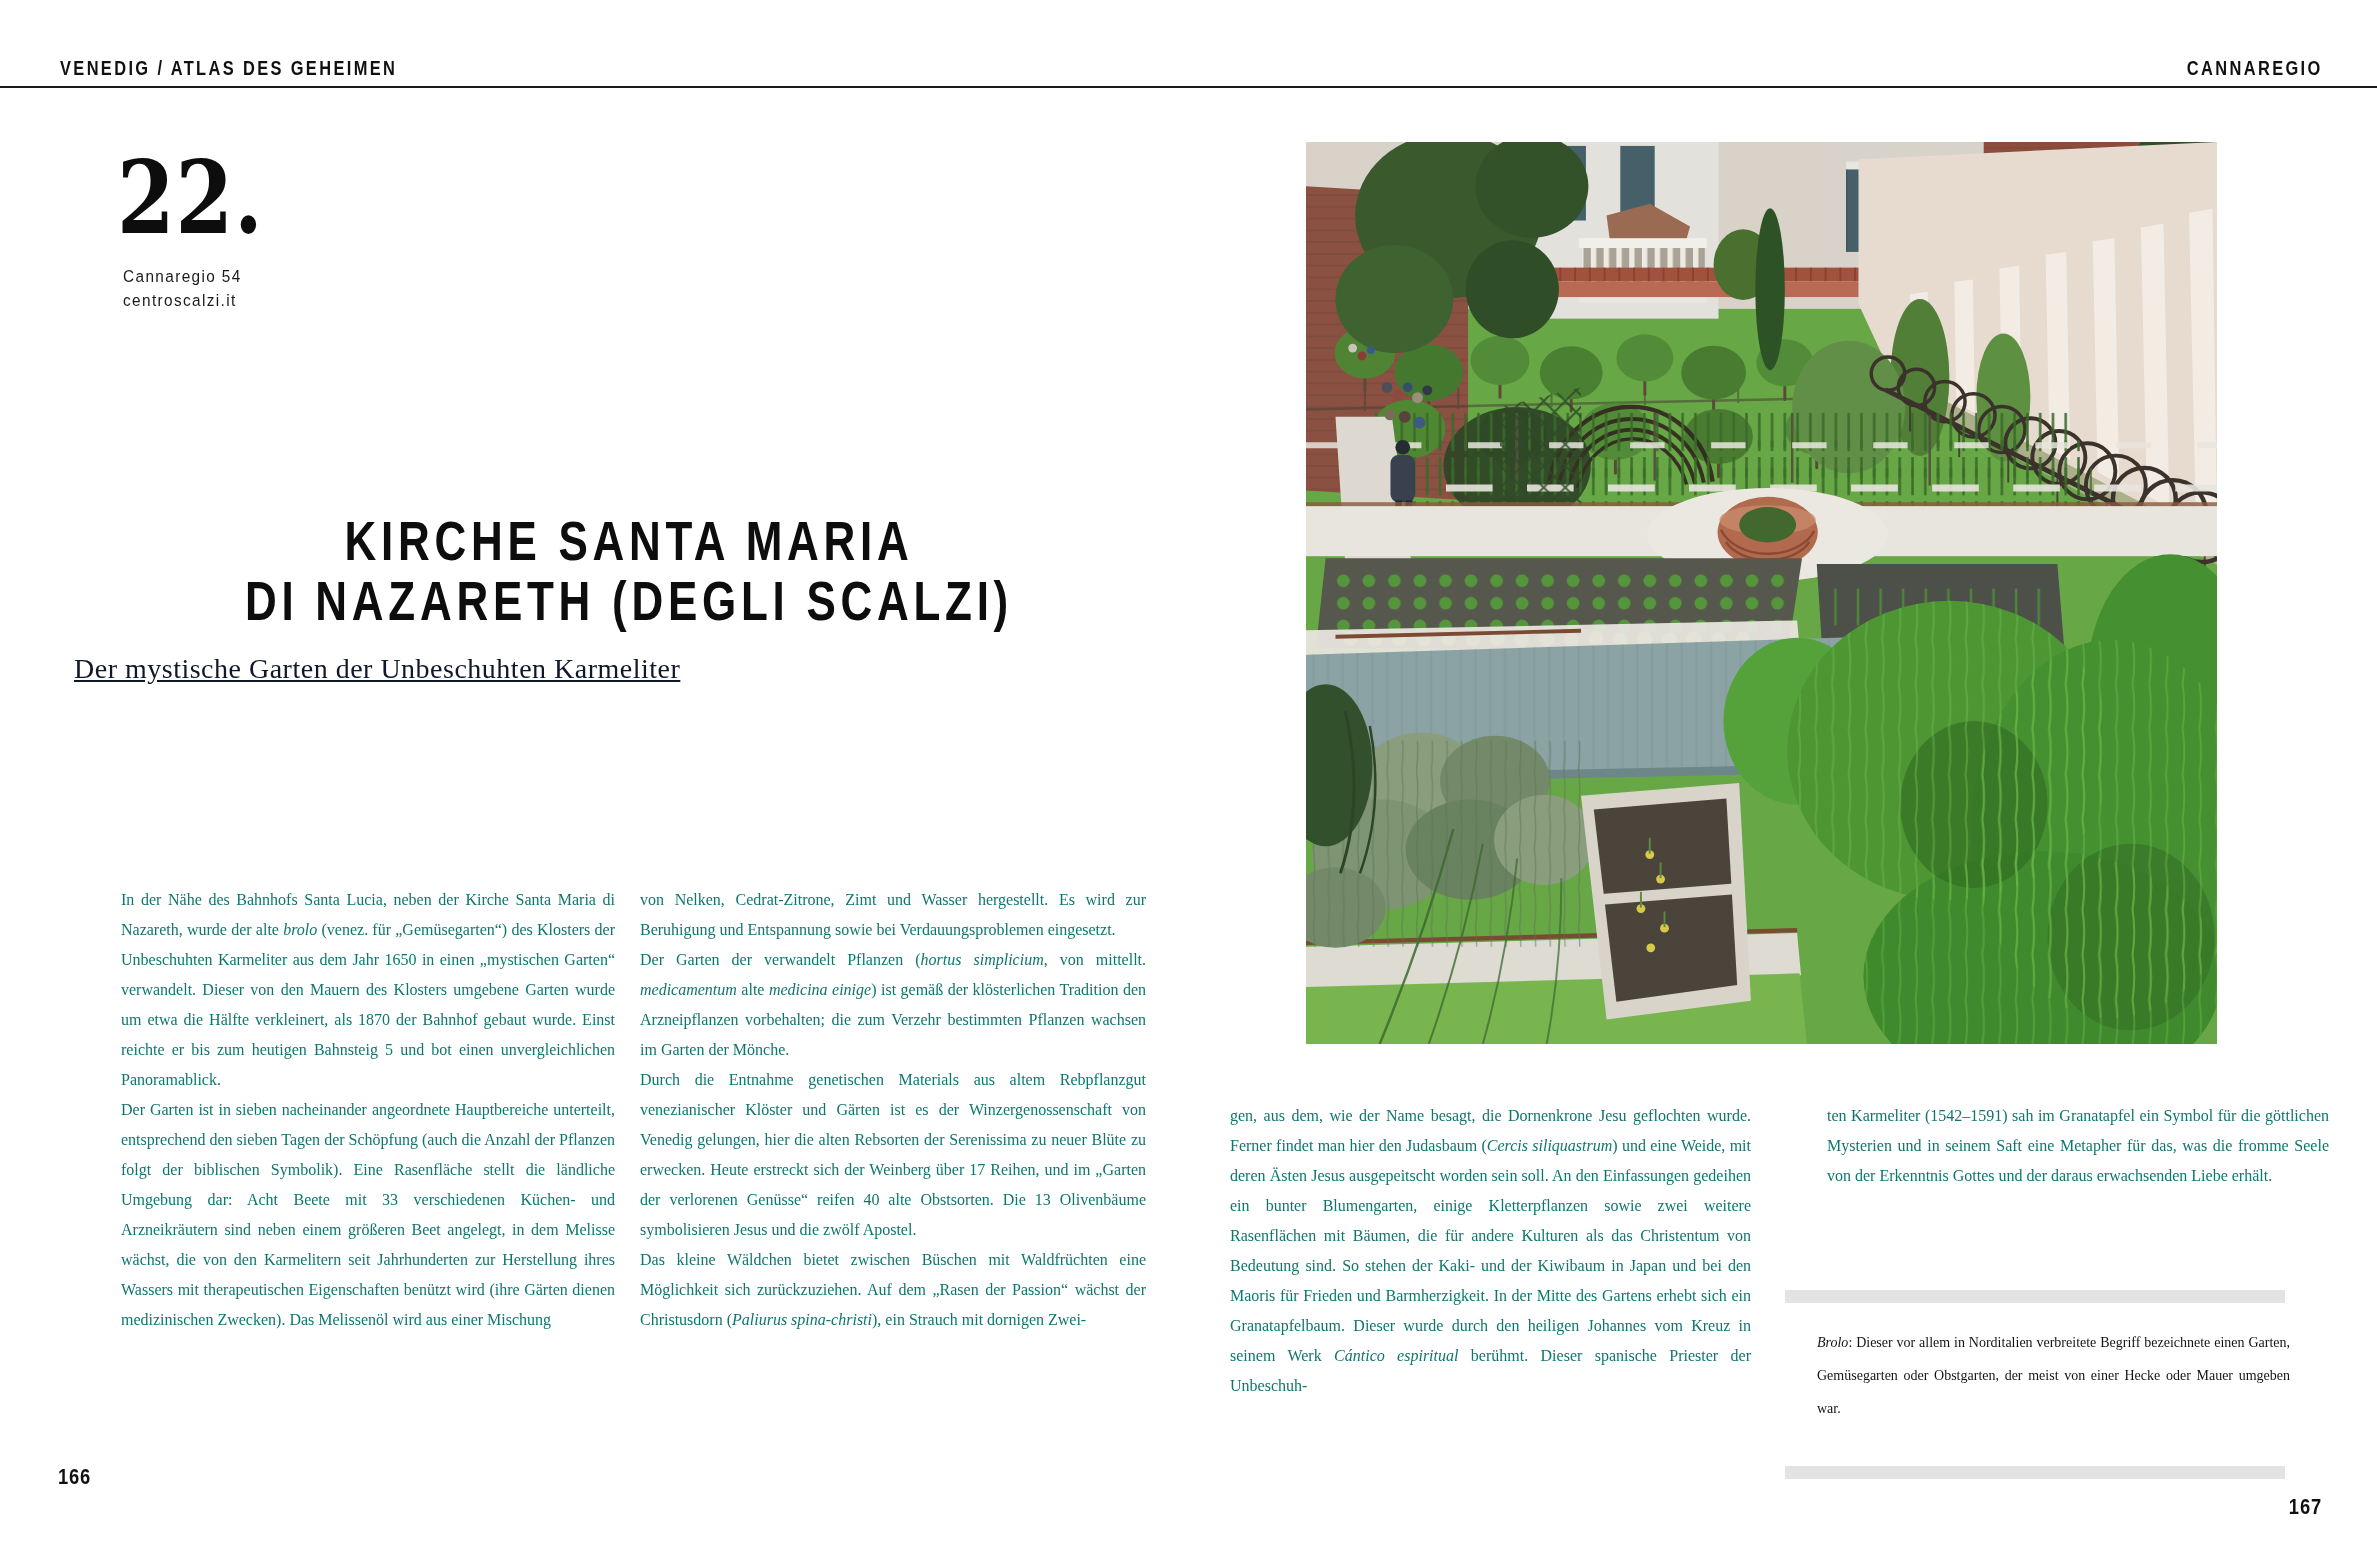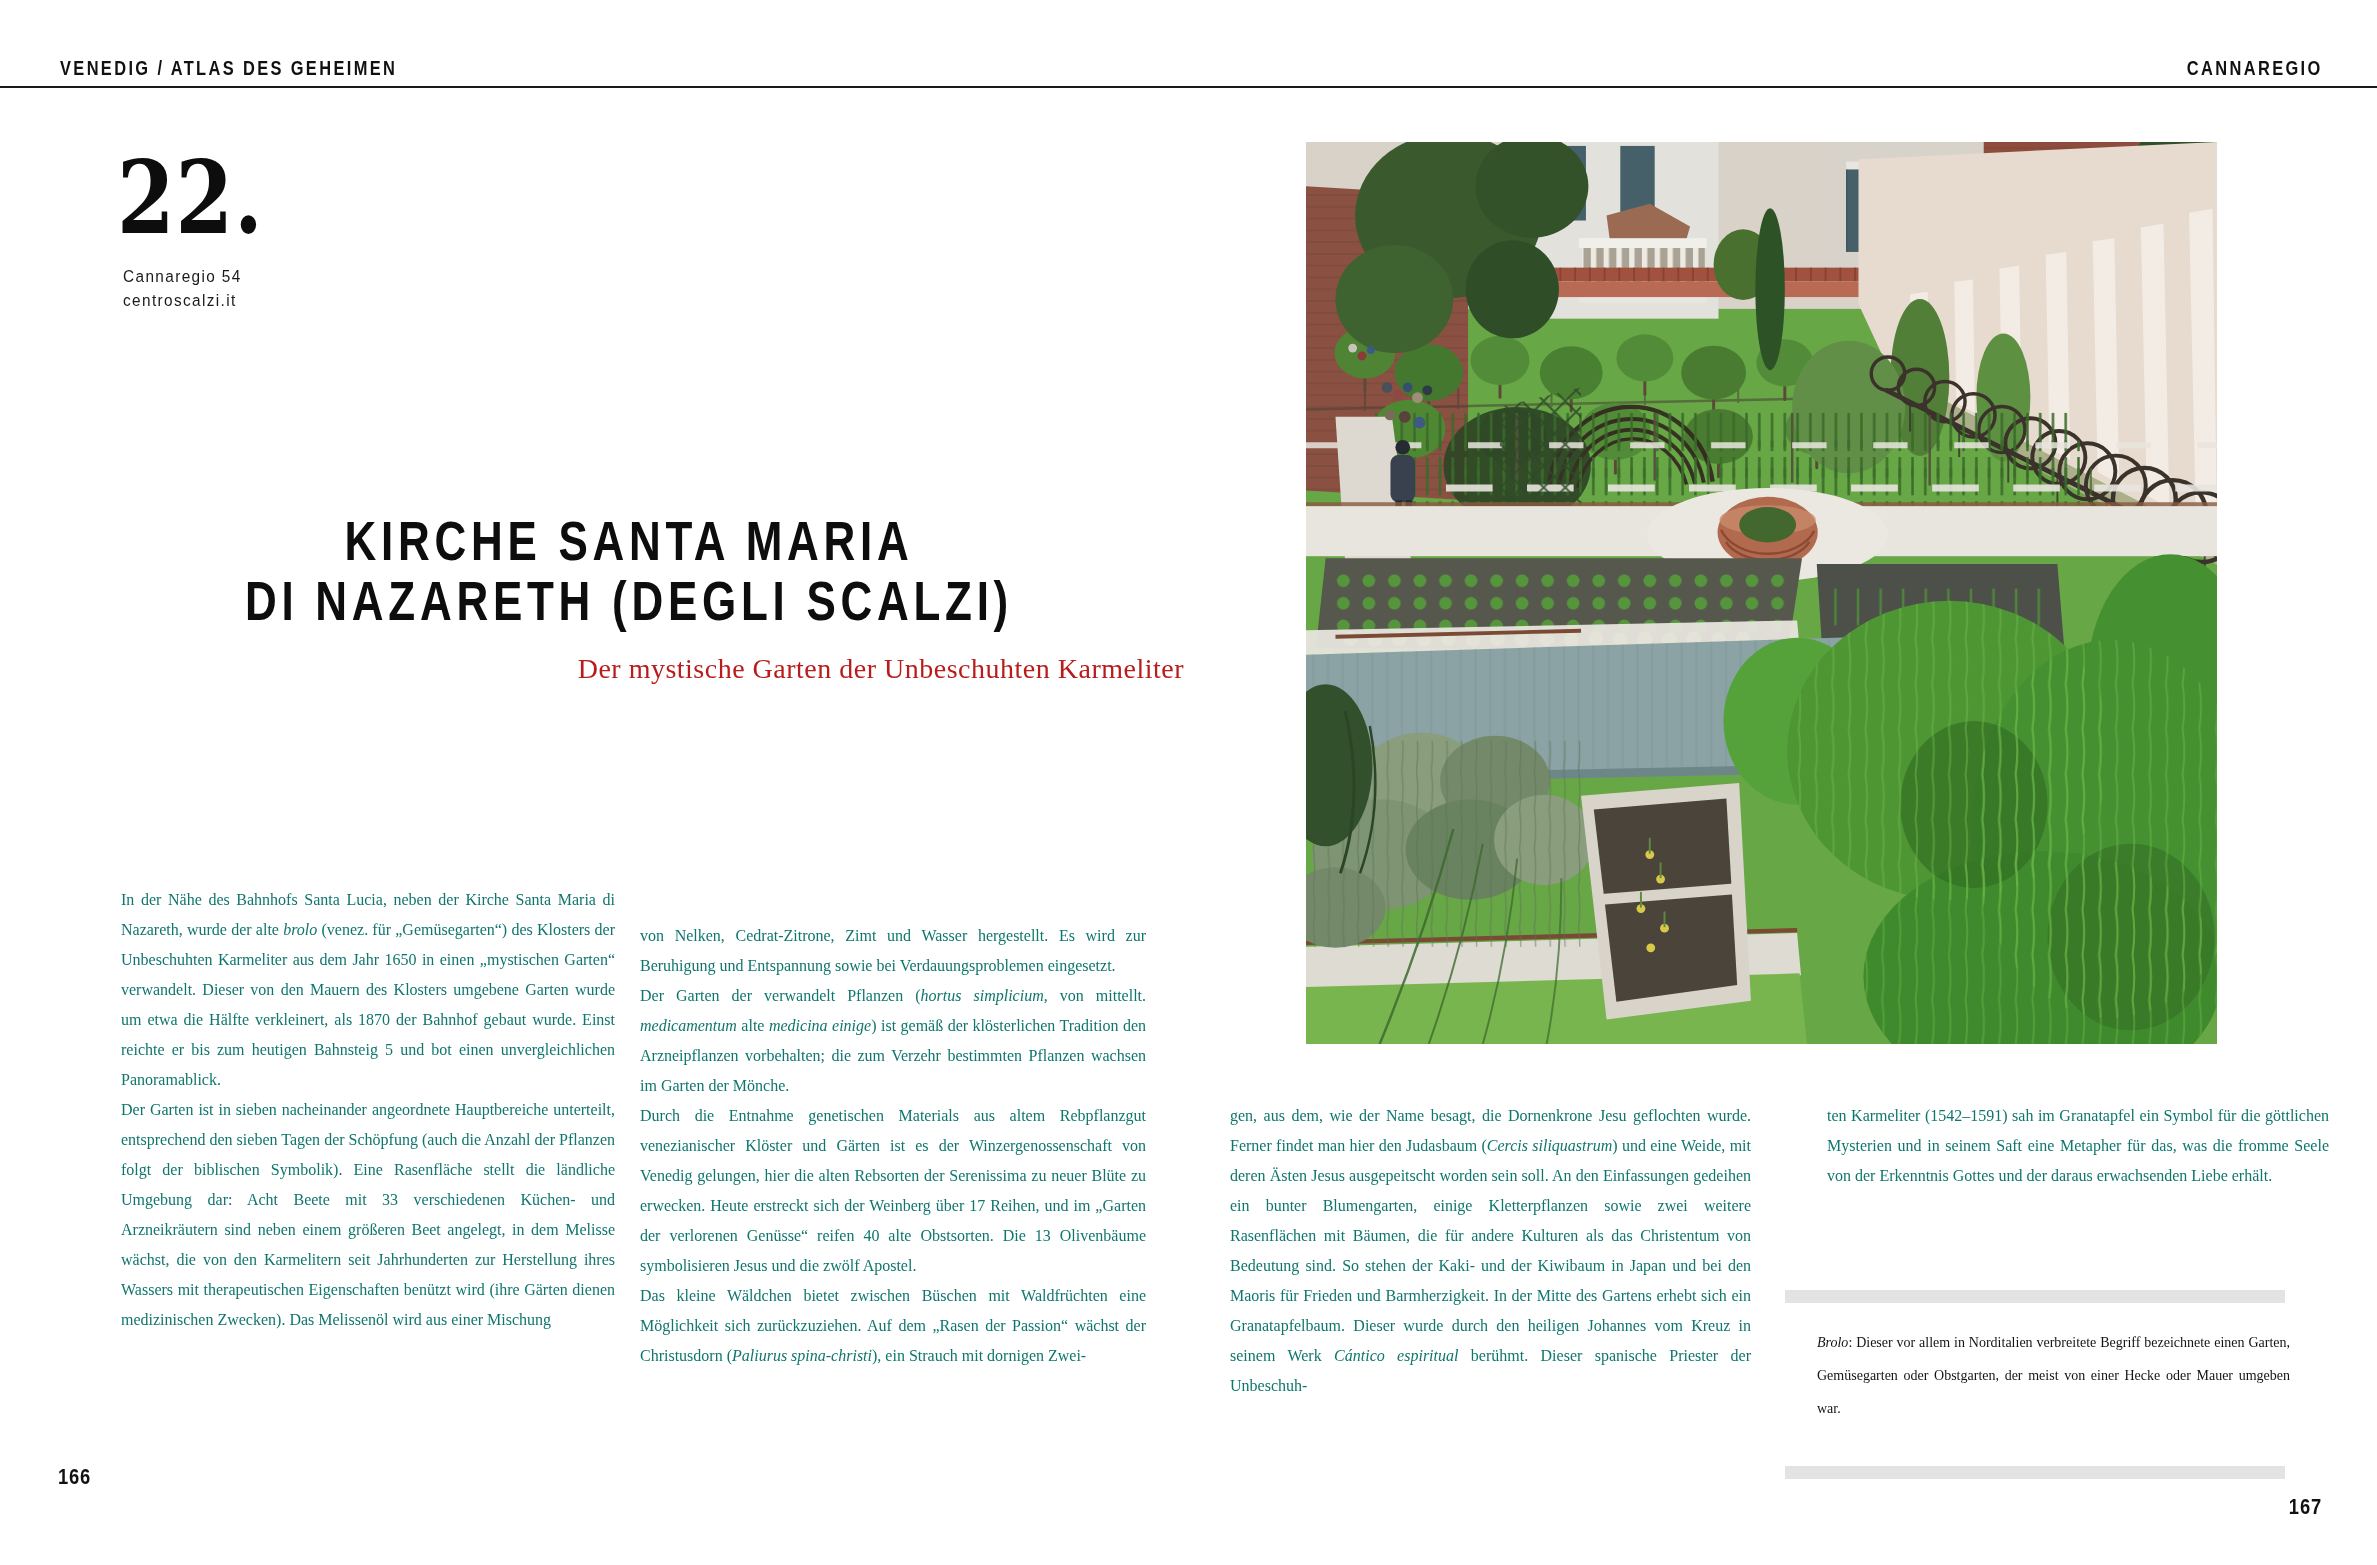--- a/index.html
+++ b/index.html
@@ -28,29 +28,29 @@
     transform-origin:left top;
   }
   
   #title-block{
     left:74px;top:511px;width:1110px;text-align:center;
     font-family:"Liberation Sans",sans-serif;font-weight:700;font-size:55px;
     line-height:60px;letter-spacing:5.9px;color:#0d0d0d;
     transform:scaleX(.80);transform-origin:50% 0;white-space:nowrap;
   }
   #subtitle{
-    left:74px;top:653px;width:1110px;text-align:right;
-    font-size:28px;letter-spacing:0.5px;color:#b91c1c;
+    left:74px;top:653px;width:1110px;text-align:left;
+    font-size:28px;letter-spacing:0.5px;color:#0f172a;text-decoration:underline;
   }
   
   .col{font-size:16px;line-height:30px;text-align:justify;color:#0f766e;}
   .col p{margin:0;padding:0;}
   .col i, .note i{font-style:italic;}
   #l-col1{left:121px;top:885px;width:494px;}
-  #l-col2{left:640px;top:885px;width:506px;margin-top:36px;}
+  #l-col2{left:640px;top:885px;width:506px;}
   #r-col1{left:1230px;top:1101px;width:521px;}
   #r-col2{left:1787px;top:1101px;width:502px;margin-left:40px;}
   
   .bar{height:12.8px;background:#e3e3e3;}
   #bar-top{left:1785px;top:1290px;width:500px;}
   #bar-bottom{left:1785px;top:1466px;width:500px;}
   .note{
     left:1817px;top:1326px;width:473px;font-size:14px;line-height:33px;
     text-align:justify;color:#141414;
   }

